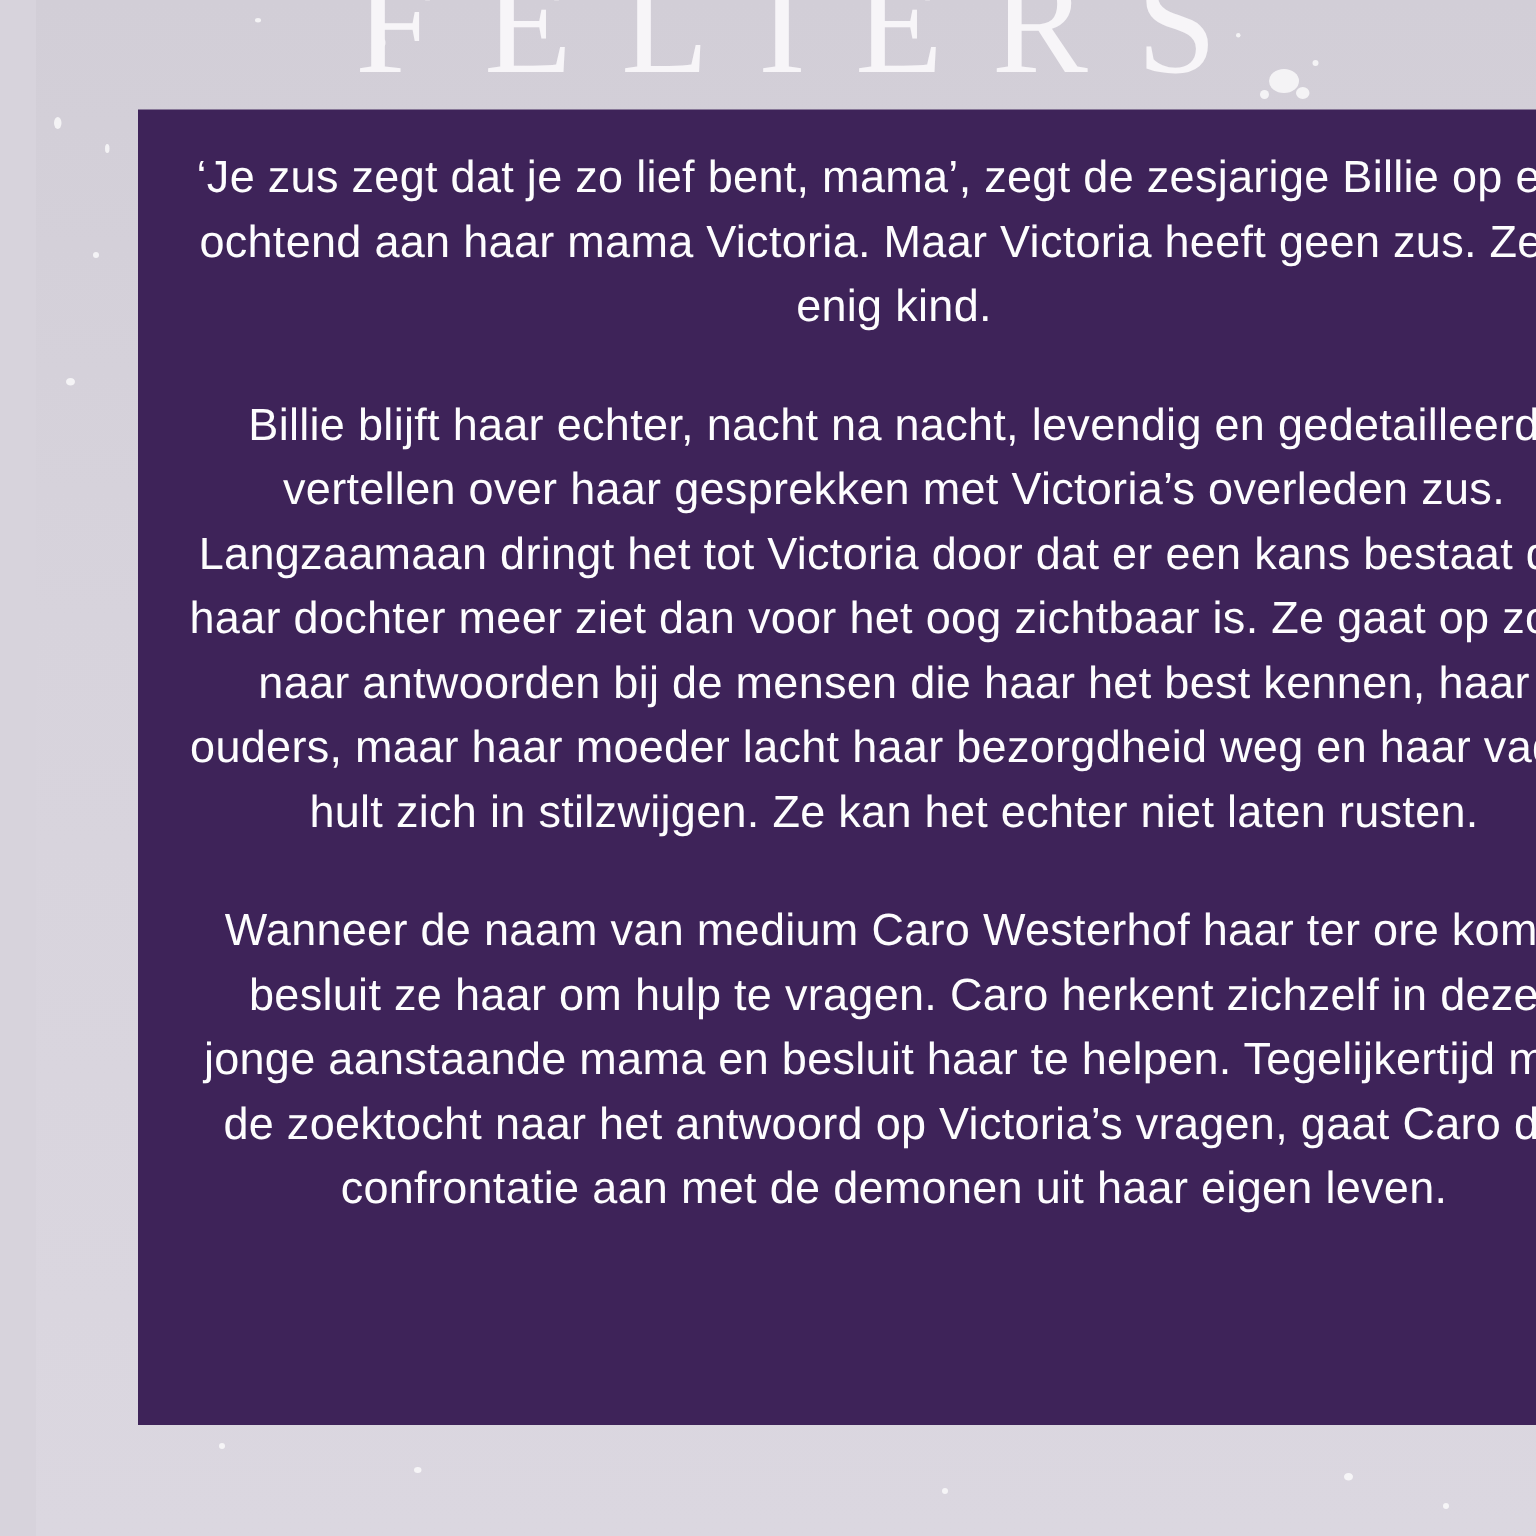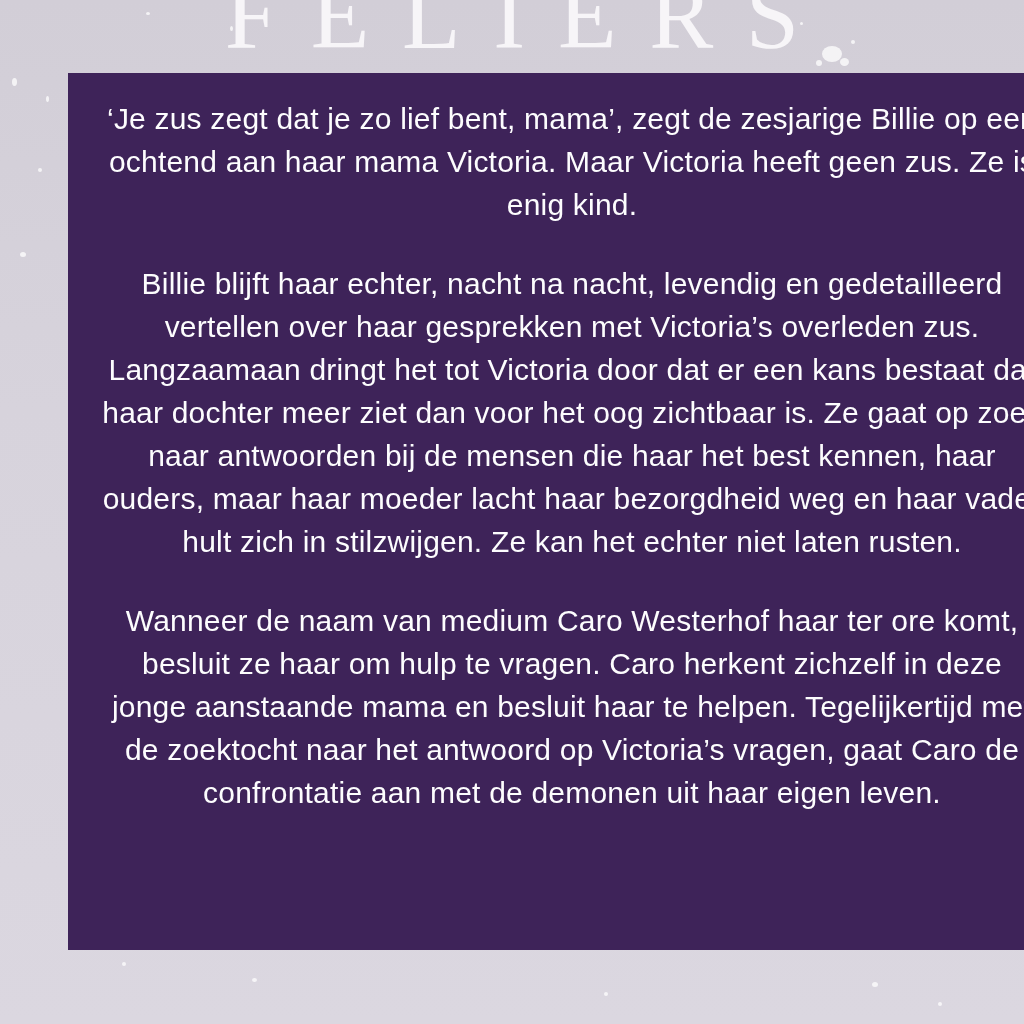--- a/index.html
+++ b/index.html
@@ -11,20 +11,21 @@
     height: 1024px;
     position: relative;
     overflow: hidden;
     font-family: "Liberation Sans", sans-serif;
     background: var(--bg-color, #d7d3dc);
   }
   .page {
     position: absolute;
     inset: 0;
     background: linear-gradient(180deg, #d2ced7 0%, #d7d3dc 40%, #dbd7e0 100%);
+    margin-left: 24px;
   }
   
   .speckles i {
     position: absolute;
     display: block;
     background: #ffffff;
     border-radius: 50%;
     opacity: 0.75;
   }
   .sp1  { left: 12px;  top: 78px;  width: 5px;  height: 8px;  opacity:.6; }

